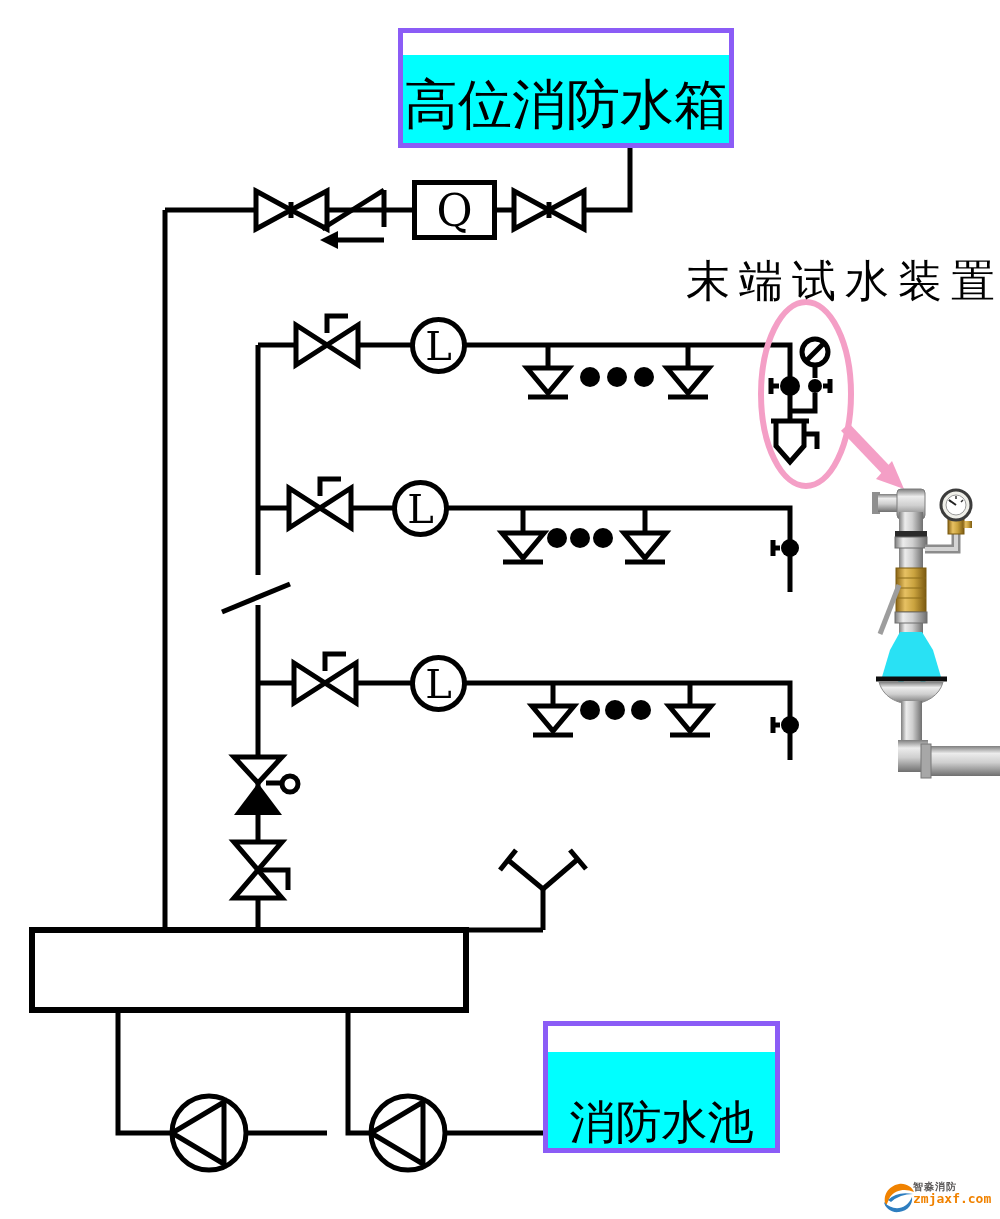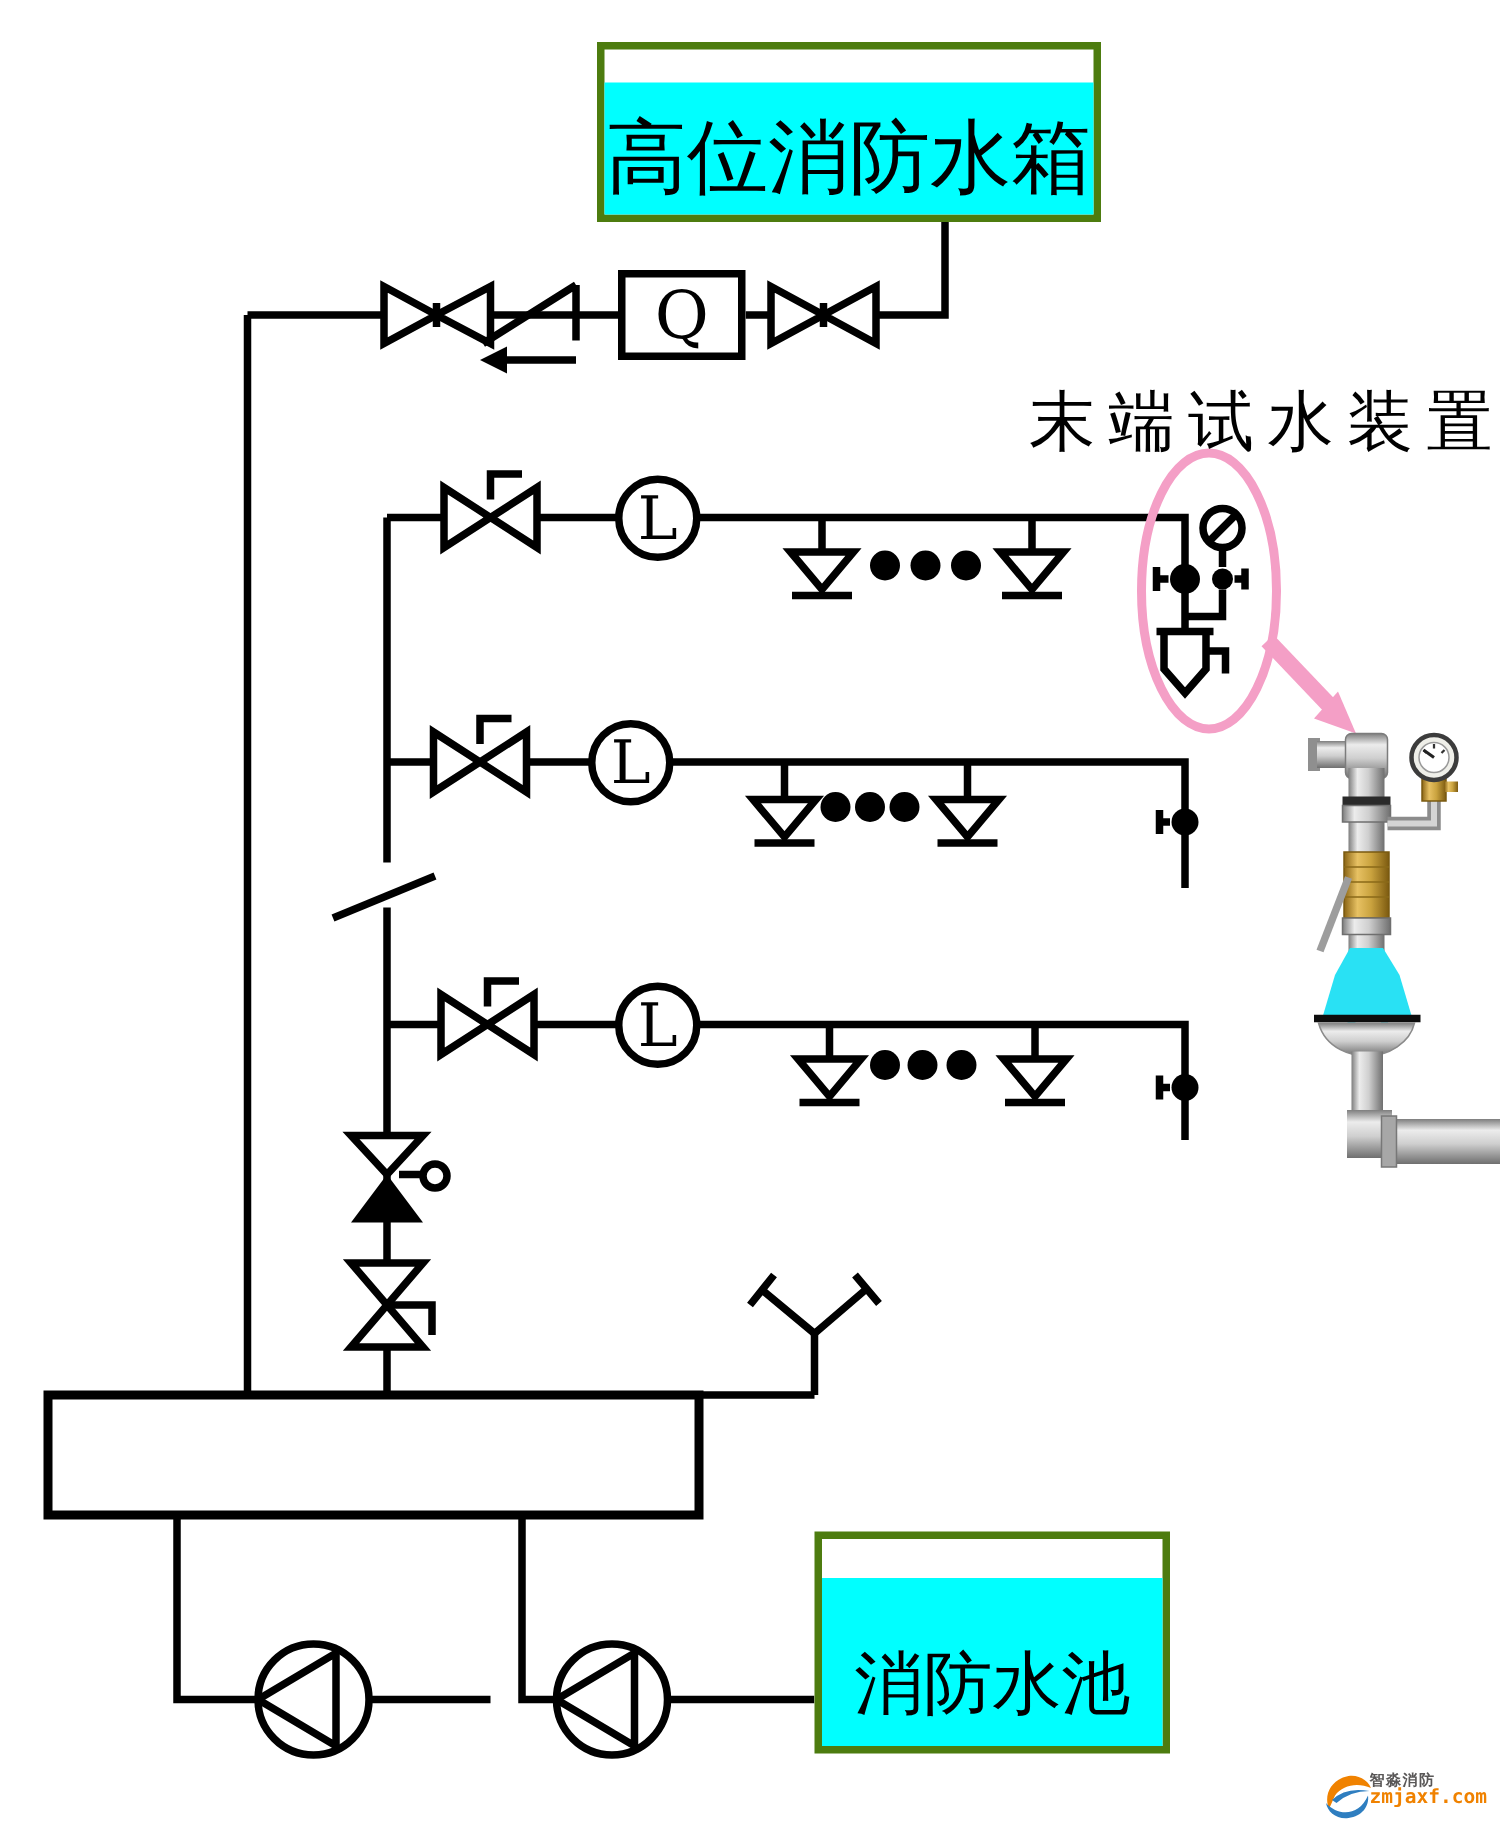--- a/index.html
+++ b/index.html
@@ -1,29 +1,29 @@
 <!DOCTYPE html>
 <html style="--water-fill: #00FFFF; --line: #000000; --highlight: #F49FC6; --spray: #29E1F4; --watermark-orange: #F08200; --watermark-gray: #595757;"><head>
 <meta charset="utf-8">
 <style>
   html,body{margin:0;padding:0;background:#fff;}
   #page{position:relative;width:1000px;height:1219px;background:#fff;overflow:hidden;
         font-family:"Liberation Sans",sans-serif;}
   #diagram-svg{position:absolute;left:0;top:0;}
 
-  .tank{position:absolute;border:5px solid #4d7c0f;background:#fff;box-sizing:border-box;}
+  .tank{position:absolute;border:5px solid #8b5cf6;background:#fff;box-sizing:border-box;}
   .tank .water{position:absolute;left:0;right:0;bottom:0;background:var(--water-fill);}
   .tank .tank-label{position:absolute;left:0;right:0;text-align:center;
         font-family:"DejaVu Serif","Liberation Serif",serif;color:#000;white-space:nowrap;}
 
   #tank-high{left:398px;top:28px;width:336px;height:120px;}
   #tank-high .water{top:22px;}
   #tank-high .tank-label{top:36px;font-size:54px;}
 
-  #tank-pool{left:543px;top:1021px;width:237px;height:148px;}
+  #tank-pool{left:543px;top:1021px;width:237px;height:132px;}
   #tank-pool .water{top:26px;}
   #tank-pool .tank-label{top:66px;font-size:46px;}
 
   #flow-meter-box{position:absolute;left:412px;top:180px;width:85px;height:60px;
         border:5px solid #000;background:#fff;box-sizing:border-box;
         display:flex;align-items:center;justify-content:center;
         font-family:"DejaVu Serif","Liberation Serif",serif;font-size:44px;color:#000;}
 
   .lcirc{position:absolute;width:57px;height:57px;border:5px solid #000;border-radius:50%;
         background:#fff;box-sizing:border-box;display:flex;align-items:center;justify-content:center;

